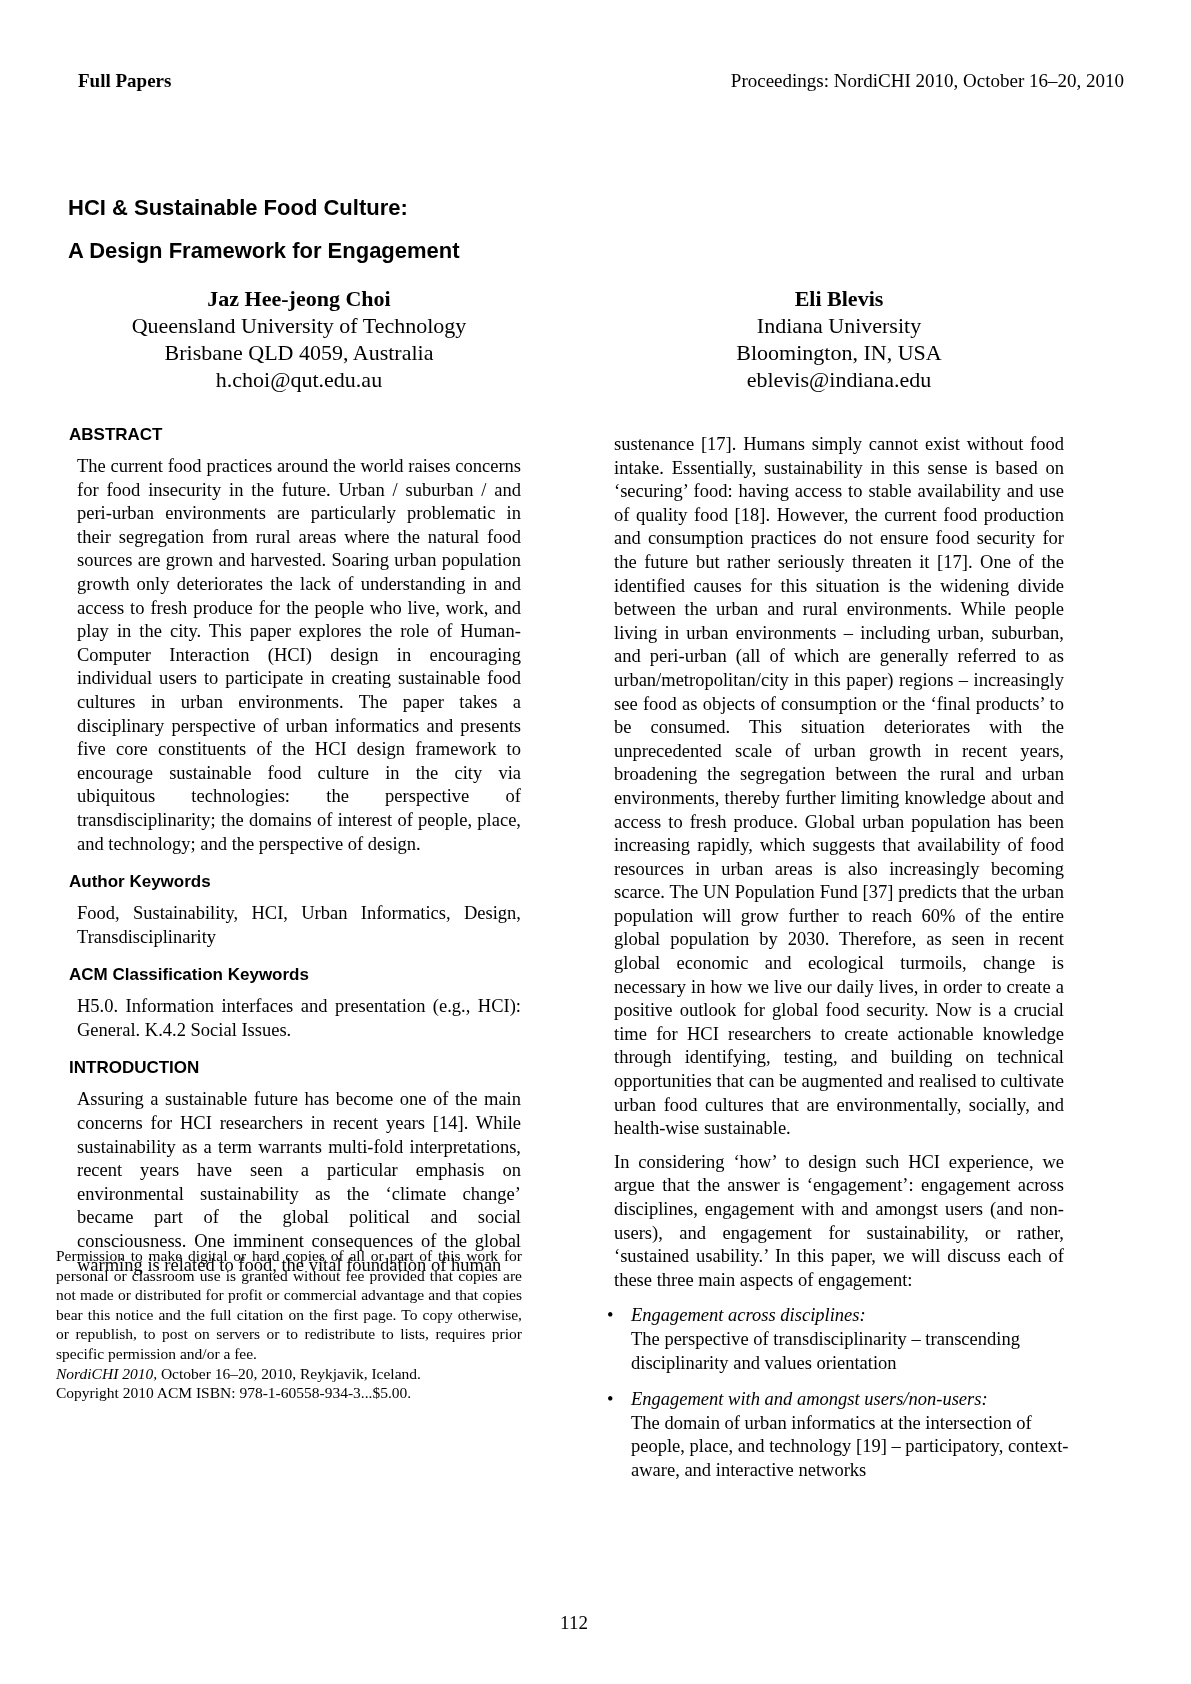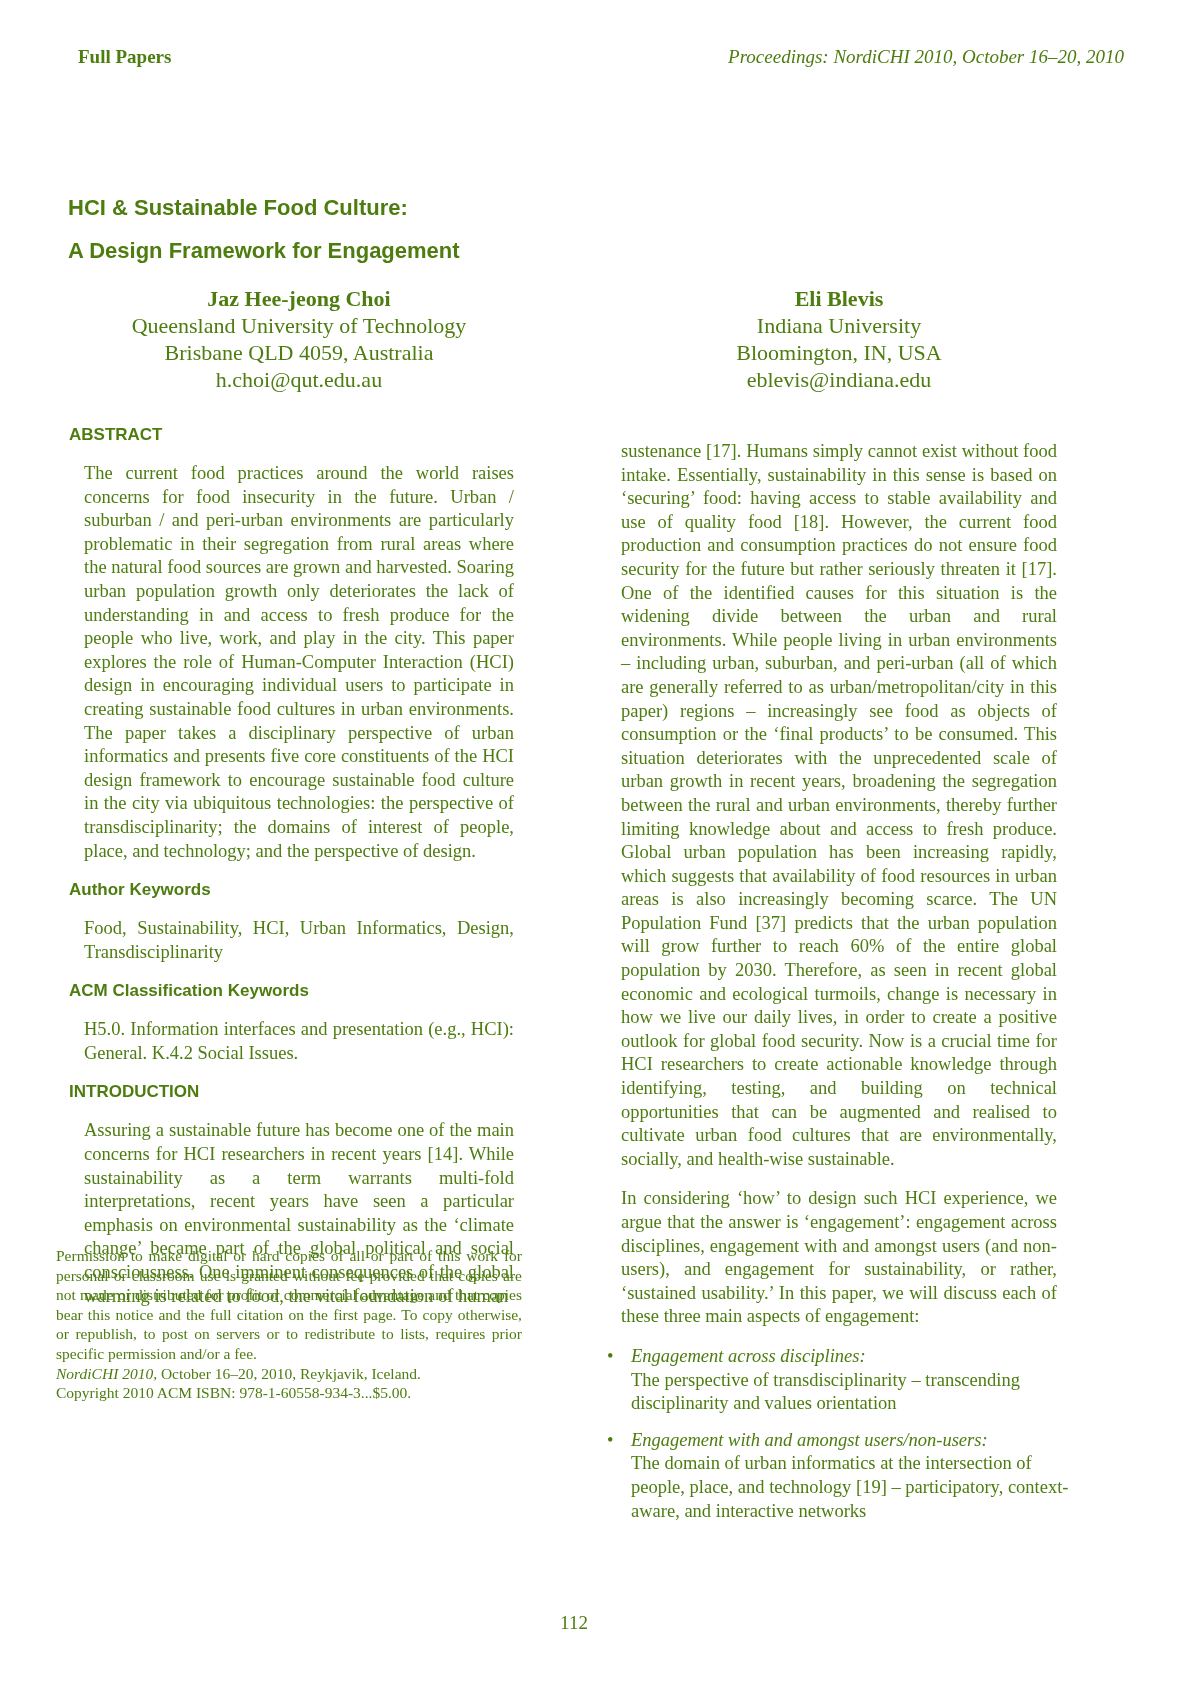--- a/index.html
+++ b/index.html
@@ -1,30 +1,30 @@
 <!DOCTYPE html>
 <html><head>
 <meta charset="utf-8">
 <style>
   html,body{margin:0;padding:0;background:#ffffff;}
   .page{
     position:relative;
     width:1191px;height:1684px;
-    background:#ffffff;color:#4d7c0f;
+    background:#ffffff;color:#000000;
     font-family:"Liberation Serif", serif;
     overflow:hidden;
   }
   
   .running-header{
     position:absolute;top:46px;left:78px;right:67px;
     display:flex;justify-content:space-between;align-items:baseline;
     font-size:19px;
   }
   .running-header .left{font-weight:bold;}
-  .running-header .right{font-style:italic;}
+  .running-header .right{margin-top:24px;}
   
   .paper-title{
     position:absolute;top:186px;left:68px;width:1012px;
     text-align:left;
     font-family:"Liberation Sans", sans-serif;
     font-weight:bold;font-size:22px;line-height:43px;
   }
   
   .authors-row{
     position:absolute;top:276px;left:68px;width:1012px;
@@ -41,21 +41,21 @@
     font-size:18.5px;line-height:23.6px;
   }
   .col-left{width:462px;}
   .col-right{width:468px;}
   .section-heading{
     font-family:"Liberation Sans", sans-serif;
     font-weight:bold;font-size:17px;line-height:22px;
     margin:15px 0 2px 1px;
   }
   .section-heading.first{margin-top:0;}
-  .body-par{margin:16px;text-align:justify;}
+  .body-par{margin:9px;text-align:justify;}
   .body-par + .body-par{margin-top:10px;}
   
   .bullet-list{margin-top:12px;}
   .bullet-item{position:relative;padding-left:26px;margin-bottom:13px;text-align:left;}
   .bullet-marker{position:absolute;left:2px;top:0;}
   .bullet-label{font-style:italic;}
   
   .permission-block{
     position:absolute;top:1246px;left:56px;width:466px;
     font-size:15.5px;line-height:19.6px;

